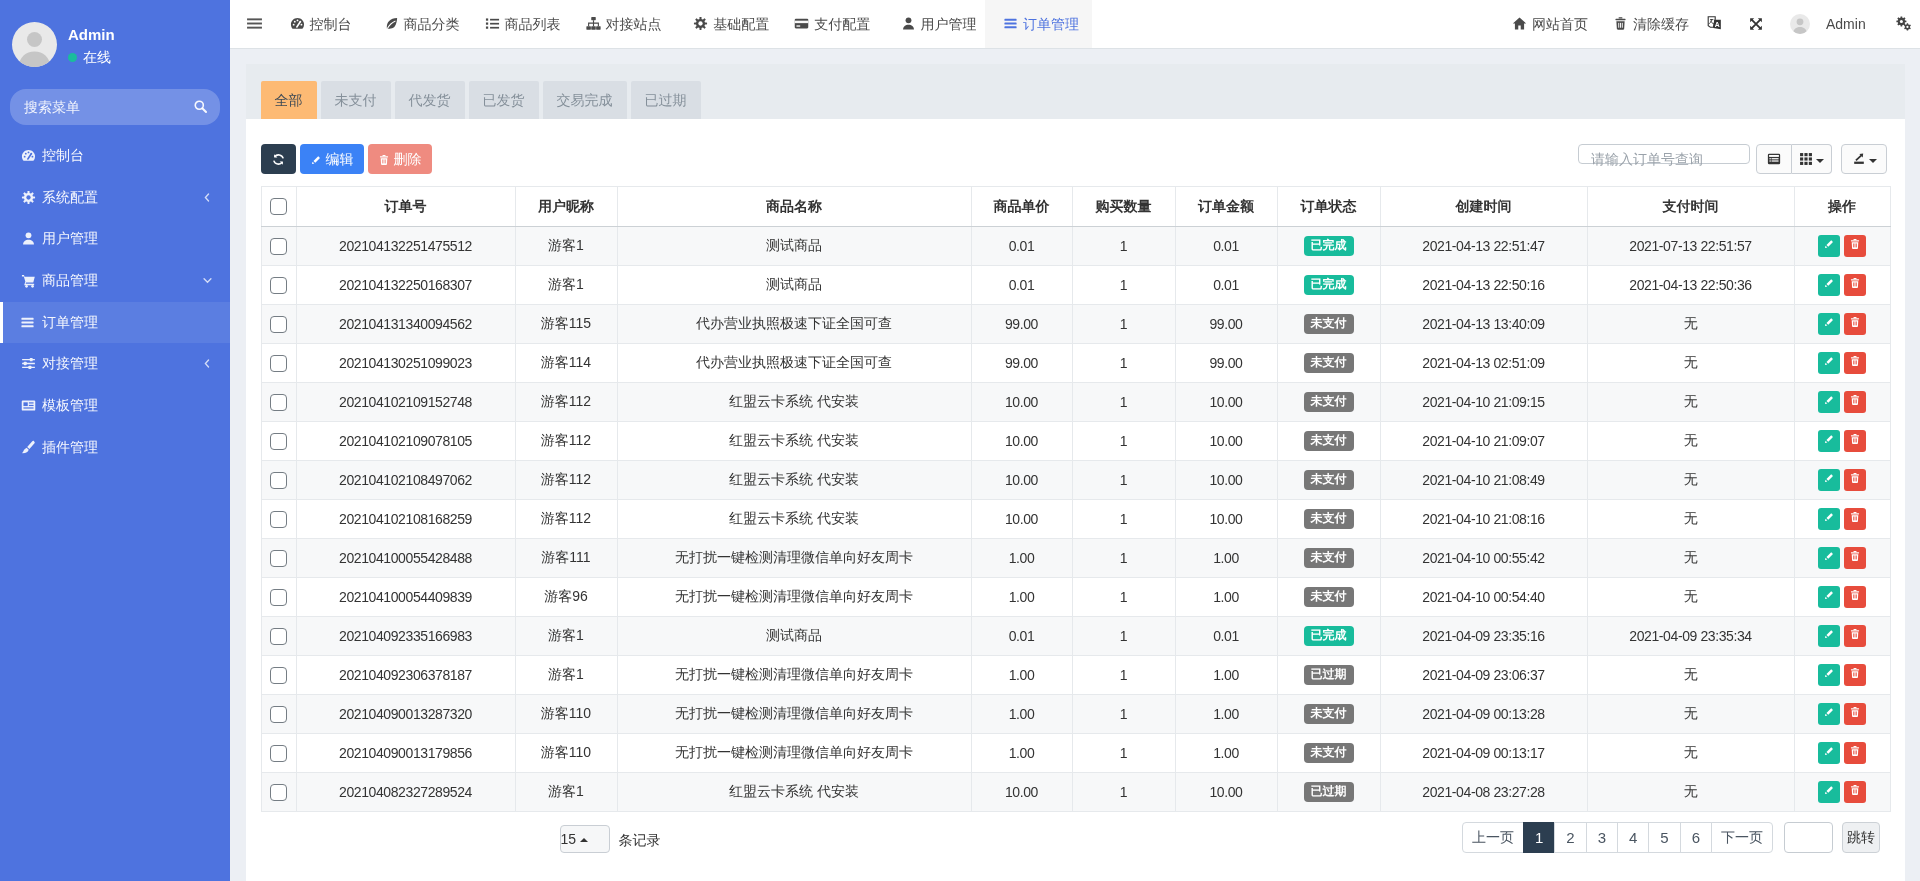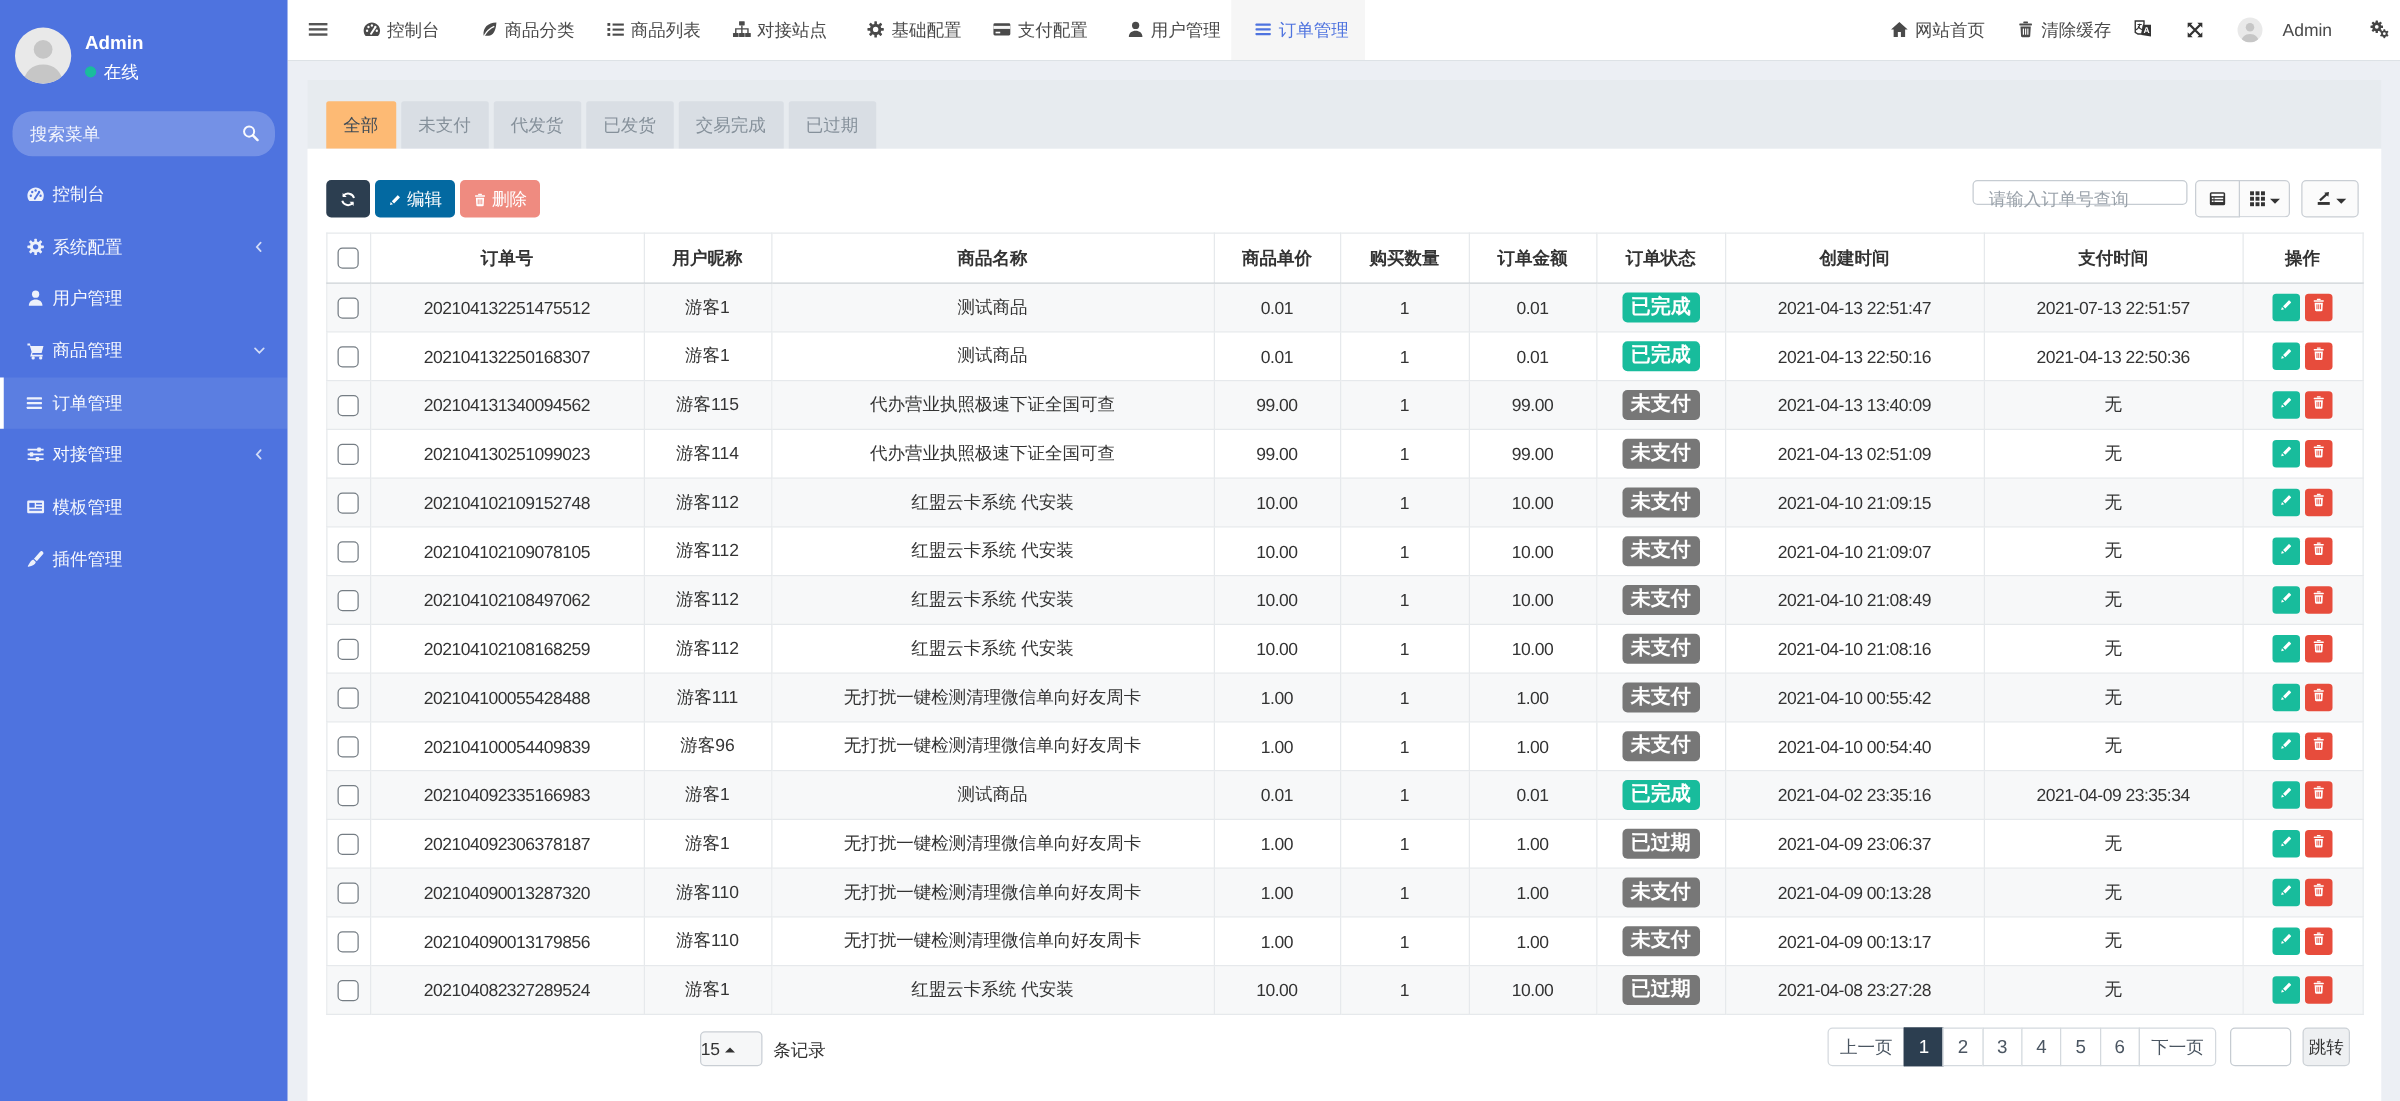--- a/index.html
+++ b/index.html
@@ -21,40 +21,40 @@
 .tnav.act{background:#f6f6f6;color:#4e73df}
 #main{position:absolute;left:230px;top:49px;width:1690px;height:832px}
 #panel{position:absolute;left:15.5px;top:15px;width:1659.5px;height:817px}
 #phead{height:55px;background:#e7ebef;padding:17px 0 0 15px;white-space:nowrap}
 .tab{display:inline-block;height:38px;line-height:38px;padding:0 14px;background:#d9dee4;color:#85909a;margin-right:4px;font-size:14px;border-radius:2px 2px 0 0}
 .tab.act{background:#fdba74;color:#3e4a55}
 #pbody{position:absolute;left:0;top:55px;width:1659.5px;height:762px;background:#fff;padding:15px}
 #toolbar{position:absolute;left:15px;top:25px;height:30px}
 .btn{display:inline-block;height:30px;line-height:30px;border-radius:4px;color:#fff;font-size:14px;vertical-align:top}
 .btn-refresh{width:35px;background:#2c3e50;text-align:center}
-.btn-edit{background:#0369a1;padding:0 10px;margin-left:4px}
+.btn-edit{background:#3b82f6;padding:0 10px;margin-left:4px}
 .btn-del{background:#ef8b80;padding:0 10px;margin-left:4px}
 .btn svg{vertical-align:-3px;margin-right:4px}
 .btn-refresh svg{margin-right:0}
 #searchbox{position:absolute;right:155px;top:25px;width:172px;height:20px;border:1px solid #c6ccd2;border-radius:4px;background:#fff;color:#9aa2aa;line-height:28px;padding:0 12px;font-size:14px}
 #tgroup{position:absolute;right:18px;top:25px;height:30px}
 .tbtn{display:inline-block;width:36px;height:30px;border:1px solid #c9ced4;background:#fbfbfb;vertical-align:top;text-align:center;line-height:28px}
 .tbtn svg{vertical-align:-3px}
 .tbtn .car{display:inline-block;width:0;height:0;border-left:4px solid transparent;border-right:4px solid transparent;border-top:4px solid #333;margin-left:3px;vertical-align:1px}
 .tb1{border-radius:4px 0 0 4px}
 .tb2{border-radius:0 4px 4px 0;border-left:none;width:40px}
 .tb3{border-radius:4px;margin-left:9px;width:46px}
 table{position:absolute;left:15px;top:67px;border-collapse:collapse;table-layout:fixed;width:1629px}
 th,td{border:1px solid #e6e9ec;text-align:center;font-size:14px;color:#333;overflow:hidden;white-space:nowrap}
 th{height:40px;font-weight:bold;border-bottom:1px solid #ccd1d5}
 td{height:39px}
 td.n{letter-spacing:-0.4px}
 tr.odd td{background:#f7f8f9}
 .cb{display:inline-block;width:17px;height:17px;border:1.5px solid #757d84;border-radius:4px;background:#fff;vertical-align:middle}
-.badge{display:inline-block;min-width:31px;padding:3px 7px;font-size:16px;font-weight:bold;color:#fff;border-radius:4px;line-height:1.1}
+.badge{display:inline-block;min-width:31px;padding:3px 7px;font-size:12px;font-weight:bold;color:#fff;border-radius:4px;line-height:1.1}
 .bg-g{background:#18bc9c}
 .bg-d{background:#777}
 .abtn{display:inline-block;width:22px;height:22px;border-radius:3px;vertical-align:middle}
 .abtn svg{vertical-align:-2px}
 .ab-e{background:#18bc9c;margin-right:4px}
 .ab-d{background:#e74c3c}
 #footl{position:absolute;left:15px;top:706px;height:30px;line-height:30px;font-size:14px;color:#333;letter-spacing:-0.9px}
 .psel{width:50px;height:28px;line-height:26px;border:1px solid #c9ced4;border-radius:4px;background:#f6f7f8;text-align:left;color:#333}
 .caru{display:inline-block;width:0;height:0;border-left:4px solid transparent;border-right:4px solid transparent;border-bottom:4px solid #333;margin-left:4px;vertical-align:2px}
 #pag{position:absolute;right:25px;top:703px;height:31px}
@@ -580,21 +580,21 @@
             </tr>
             <tr class="odd">
               <td><span class="cb"></span></td>
               <td class="n">202104092335166983</td>
               <td>游客1</td>
               <td>测试商品</td>
               <td class="n">0.01</td>
               <td class="n">1</td>
               <td class="n">0.01</td>
               <td><span class="badge bg-g">已完成</span></td>
-              <td class="n">2021-04-02 23:35:16</td>
+              <td class="n">2021-04-09 23:35:16</td>
               <td class="n">2021-04-09 23:35:34</td>
               <td><span class="abtn ab-e"><svg width="12" height="12" viewBox="0 0 16 16" style="vertical-align:-2px">
                     <path d="M2.6 13.4l.8-3.2 2.4 2.4-3.2.8z" fill="#fff"></path>
                     <path d="M4.6 9.2l6-6c.2-.2.5-.2.7 0l1.7 1.7c.2.2.2.5 0 .7l-6 6z" fill="#fff"></path>
                   </svg></span><span class="abtn ab-d"><svg width="12" height="12" viewBox="0 0 16 16" style="vertical-align:-2px">
                     <g fill="#fff">
                       <rect x="2.6" y="2.9" width="10.8" height="1.7" rx=".5"></rect>
                       <rect x="6" y="1.3" width="4" height="1.4" rx=".4"></rect>
                       <path d="M3.6 5.5h8.8l-.5 8.2c0 .6-.5 1-1.1 1H5.2c-.6 0-1.1-.4-1.1-1z"></path>
                     </g>

